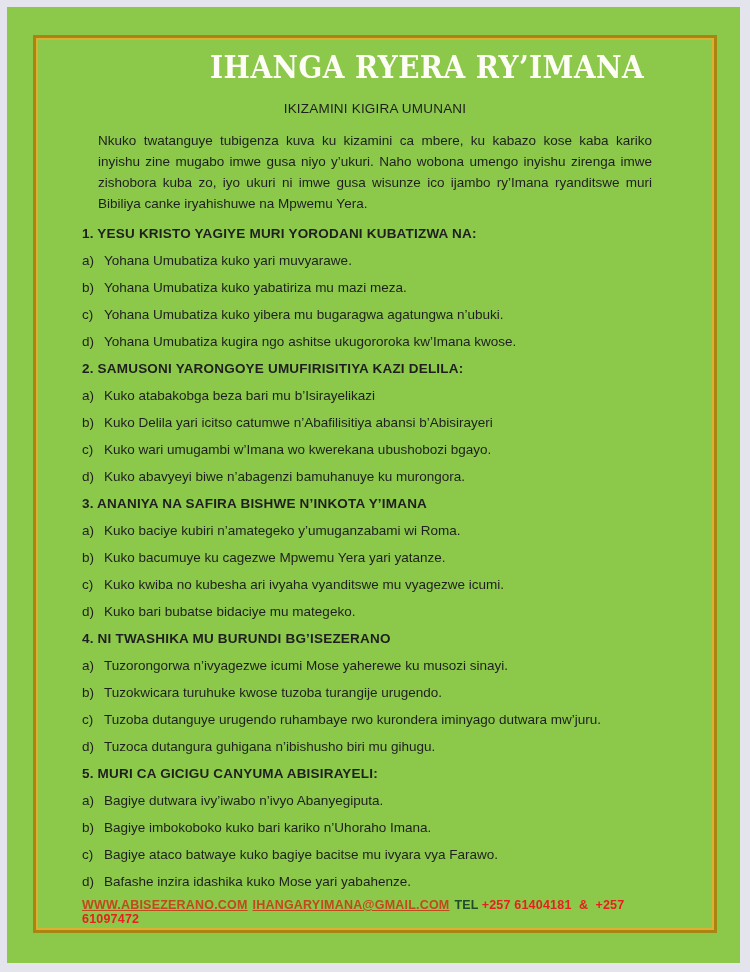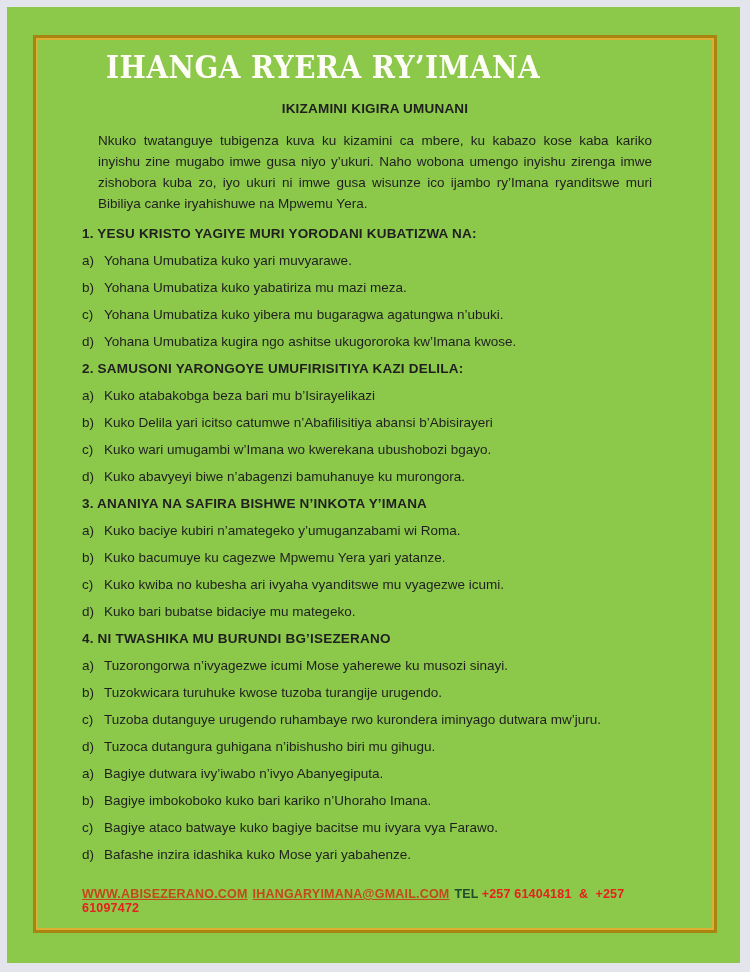--- a/index.html
+++ b/index.html
@@ -38,39 +38,39 @@
     border: 2px solid var(--frame-inner-gold, #ddb034);
   }
   .content {
     position: absolute;
     inset: 0;
     padding: 6px 44px 0 44px;
     color: var(--text-black, #1f1f1f);
   }
   .title {
     margin: 2px 0 4px;
-    text-align: left;
+    text-align: right;
     font-family: "DejaVu Serif", "Liberation Serif", serif;
     font-weight: bold;
     font-size: 31px;
     line-height: 38px;
     color: var(--title-white, #fdfdf6);
     letter-spacing: 0.5px;
   }
   .title .title-text {
     display: inline-block;
     transform: scaleX(0.9);
     transform-origin: center top;
     white-space: nowrap;
   }
   .subtitle {
     margin: 15px 0 0;
     text-align: center;
     font-size: 13.5px;
-    font-weight: bold;
+    font-weight: normal;
     letter-spacing: 0.2px;
   }
   .intro {
     margin: 14px 16px 6px;
     font-size: 13.5px;
     line-height: 21px;
     text-align: justify;
   }
   .question { margin: 0; }
   .q-heading {
@@ -82,21 +82,21 @@
   .option {
     font-size: 13.5px;
     line-height: 27px;
     display: flex;
   }
   .opt-label {
     flex: 0 0 22px;
   }
   .opt-text { flex: 1; }
   .footer {
-    margin-top: 19px;
+    margin-top: 3px;
     font-size: 12.5px;
     font-weight: bold;
     letter-spacing: 0.2px;
     white-space: nowrap;
   }
   .footer .link {
     color: var(--link-red, #c04a1d);
     text-decoration: underline;
     margin-right: 5px;
     cursor: pointer;
@@ -199,20 +199,21 @@
               <span class="opt-label">c)</span>
               <span class="opt-text">Tuzoba dutanguye urugendo ruhambaye rwo kurondera iminyago dutwara mw’juru.</span>
             </div>
             <div class="option">
               <span class="opt-label">d)</span>
               <span class="opt-text">Tuzoca dutangura guhigana n’ibishusho biri mu gihugu.</span>
             </div>
           </section>
 
           <section class="question">
+            <div class="q-heading">5. MURI CA GICIGU CANYUMA ABISIRAYELI:</div>
             <div class="option">
               <span class="opt-label">a)</span>
               <span class="opt-text">Bagiye dutwara ivy’iwabo n’ivyo Abanyegiputa.</span>
             </div>
             <div class="option">
               <span class="opt-label">b)</span>
               <span class="opt-text">Bagiye imbokoboko kuko bari kariko n’Uhoraho Imana.</span>
             </div>
             <div class="option">
               <span class="opt-label">c)</span>

